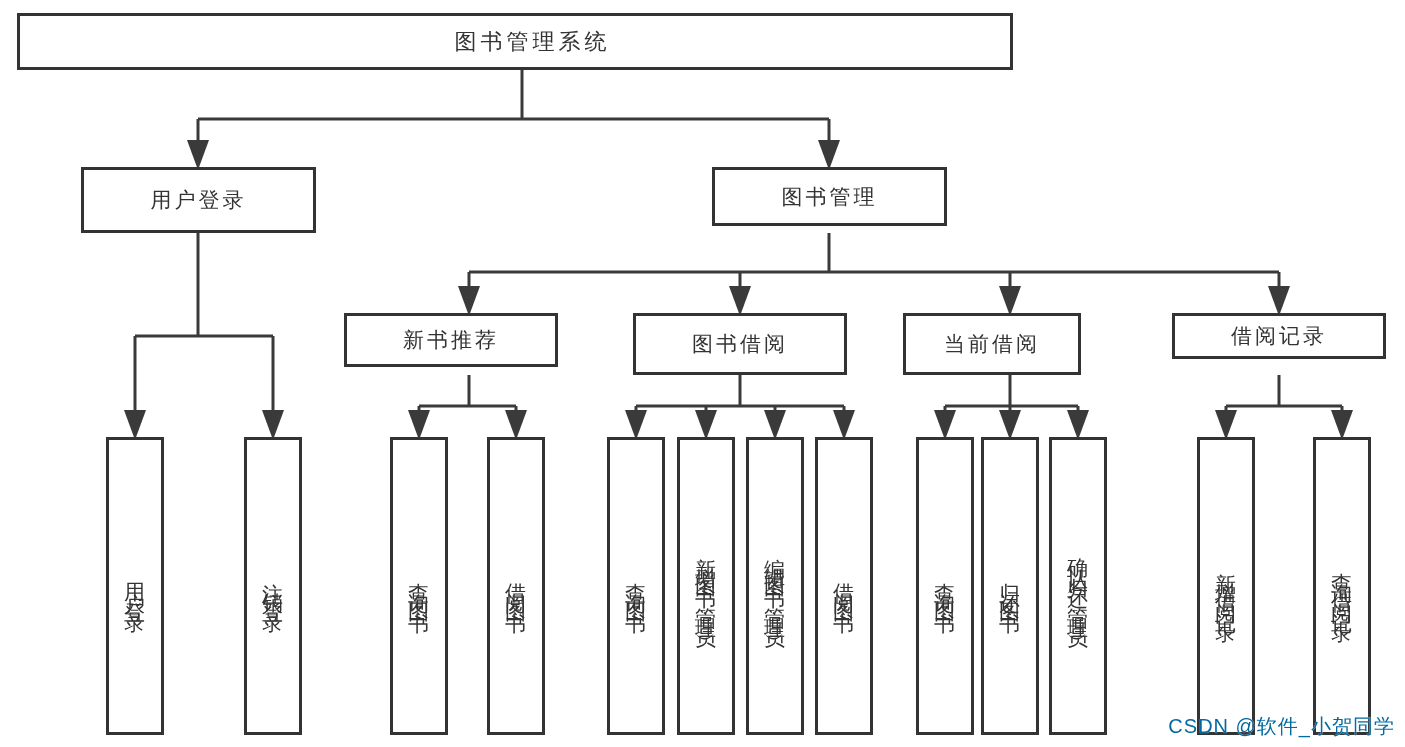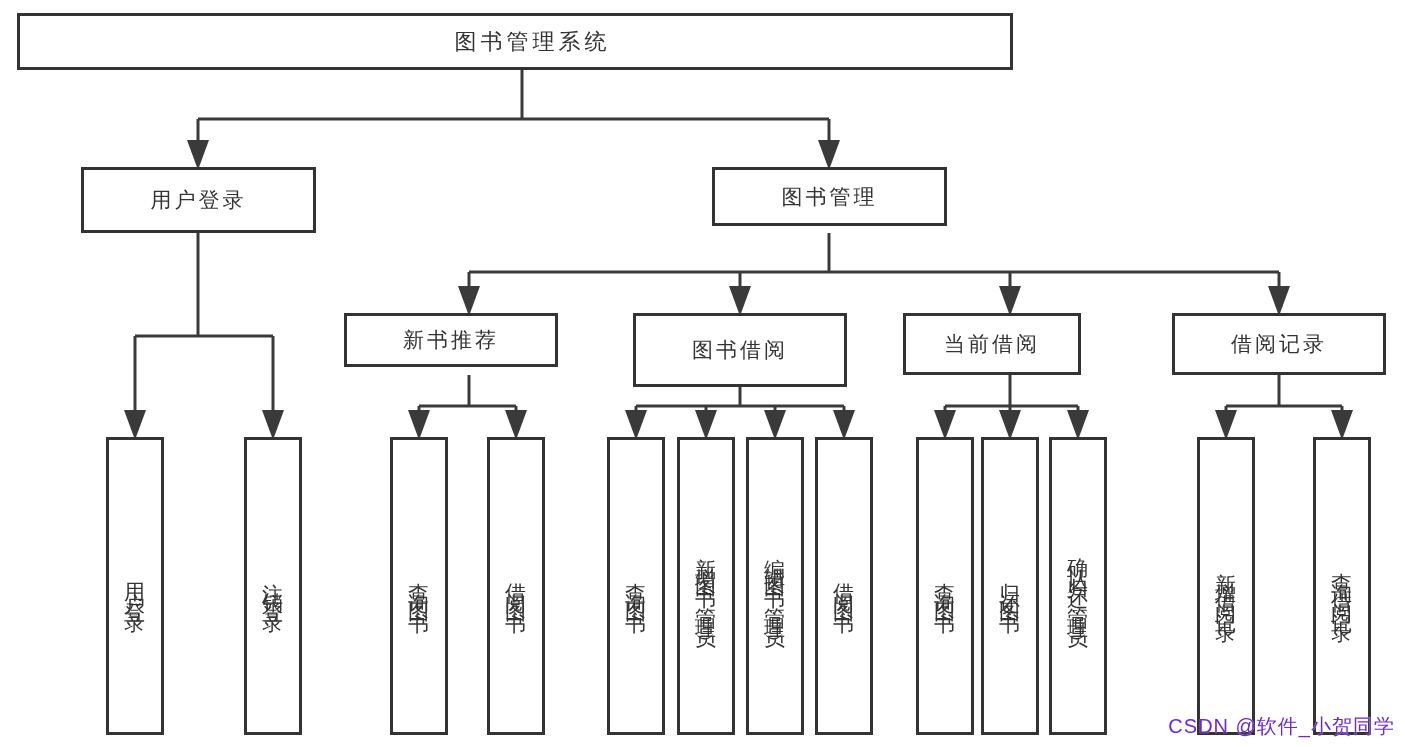--- a/index.html
+++ b/index.html
@@ -37,21 +37,21 @@
     writing-mode: vertical-rl;
     font-size: 21px;
     letter-spacing: 10px;
     line-height: 1;
   }
   .watermark {
     position: absolute;
     right: 10px;
     bottom: 7px;
     font-size: 20px;
-    color: #6d28d9;
+    color: #0369a1;
     letter-spacing: 1px;
     white-space: nowrap;
     text-shadow: 0 0 1px #ffffff;
   }
 </style>
 </head>
 <body>
 
 <div class="stage">
 
@@ -123,23 +123,23 @@
       <polygon points="1331,410 1353,410 1342,440"></polygon>
     </g>
   </svg>
 
   <div class="node hbox title" style="left:17px; top:13px; width:996px; height:57px;">图书管理系统</div>
 
   <div class="node hbox" style="left:81px; top:167px; width:235px; height:66px;">用户登录</div>
   <div class="node hbox" style="left:712px; top:167px; width:235px; height:59px;">图书管理</div>
 
   <div class="node hbox" style="left:344px; top:313px; width:214px; height:54px;">新书推荐</div>
-  <div class="node hbox" style="left:633px; top:313px; width:214px; height:74px;">图书借阅</div>
+  <div class="node hbox" style="left:633px; top:313px; width:214px; height:62px;">图书借阅</div>
   <div class="node hbox" style="left:903px; top:313px; width:178px; height:62px;">当前借阅</div>
-  <div class="node hbox" style="left:1172px; top:313px; width:214px; height:62px;font-family:Liberation Mono, monospace;">借阅记录</div>
+  <div class="node hbox" style="left:1172px; top:313px; width:214px; height:46px;font-family:Liberation Mono, monospace;">借阅记录</div>
 
   <div class="node vbox" style="left:106px; top:437px; width:58px; height:298px;">
     <span>用户登录</span>
   </div>
   <div class="node vbox" style="left:244px; top:437px; width:58px; height:298px;">
     <span>注销登录</span>
   </div>
 
   <div class="node vbox" style="left:390px; top:437px; width:58px; height:298px;">
     <span>查询图书</span>

